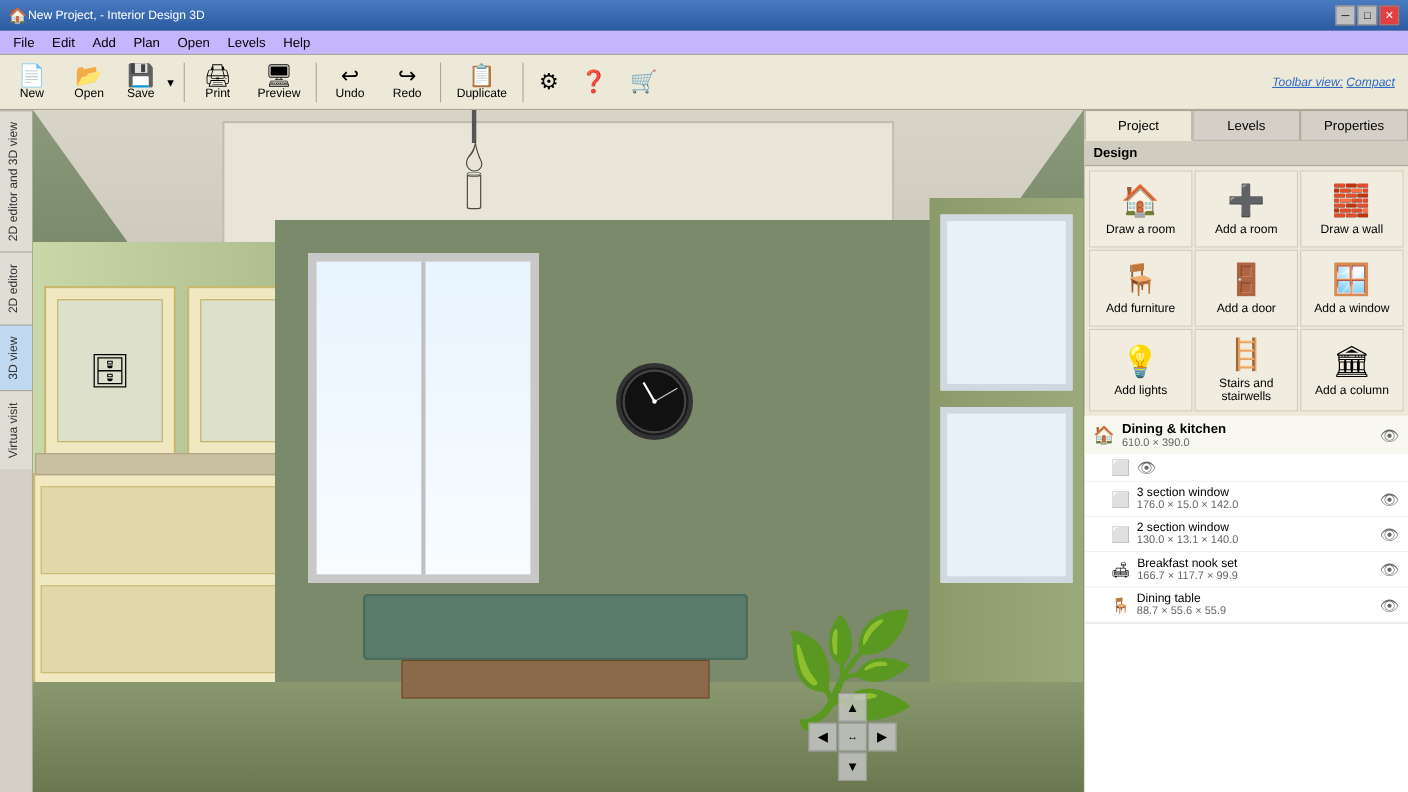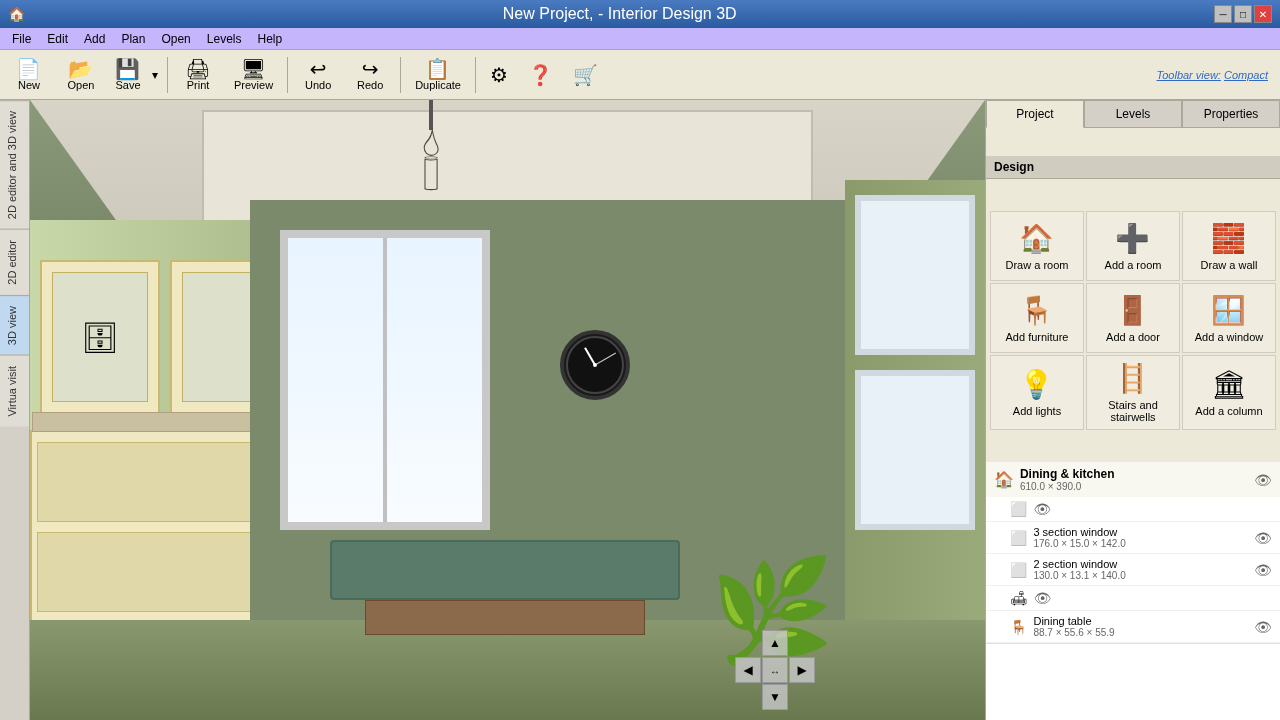--- a/index.html
+++ b/index.html
@@ -7,21 +7,21 @@
 
     
     #titlebar {
       height: 28px;
       background: linear-gradient(to bottom, #4a7abf, #2a5a9f);
       display: flex; align-items: center; justify-content: space-between;
       padding: 0 8px;
       color: white;
       font-size: 12px;
     }
-    #titlebar .title { flex: 1; text-align: center; font-size: 16px; }
+    #titlebar .title { flex: 1; font-size: 11px; }
     #titlebar .win-controls { display: flex; gap: 2px; }
     #titlebar .win-btn {
       width: 18px; height: 18px; background: #c0c0c0; border: 1px solid #888;
       display: flex; align-items: center; justify-content: center;
       font-size: 10px; cursor: pointer; color: #000;
     }
     #titlebar .win-btn.close { background: #e04040; color: white; }
 
     
     #menubar {
@@ -111,21 +111,21 @@
       position: absolute; top: 0; left: 50%; transform: translateX(-50%);
       width: 100px; text-align: center;
     }
     .chandelier-stem { width: 4px; height: 30px; background: #555; margin: 0 auto; }
 
     
     #right-panel {
       width: 295px;
       background: #ece9d8;
       border-left: 1px solid #aca899;
-      display: flex; flex-direction: column; gap: 28px;
+      display: flex; flex-direction: column;
     }
 
     
     #right-tabs {
       display: flex;
       background: #d4d0c8;
       border-bottom: 1px solid #aca899;
     }
     .right-tab {
       flex: 1; padding: 6px 4px; text-align: center;
@@ -461,20 +461,24 @@
           <span class="object-item-icon">⬜</span>
           <div class="object-item-info">
             <div class="object-item-name">2 section window</div>
             <div class="object-item-dims">130.0 × 13.1 × 140.0</div>
           </div>
           <span class="eye-icon">👁</span>
         </div>
 
         <div class="object-item">
           <span class="object-item-icon">🛋</span>
+          <div class="object-item-info">
+            <div class="object-item-name">Breakfast nook set</div>
+            <div class="object-item-dims">166.7 × 117.7 × 99.9</div>
+          </div>
           <span class="eye-icon">👁</span>
         </div>
 
         <div class="object-item">
           <span class="object-item-icon">🪑</span>
           <div class="object-item-info">
             <div class="object-item-name">Dining table</div>
             <div class="object-item-dims">88.7 × 55.6 × 55.9</div>
           </div>
           <span class="eye-icon">👁</span>

